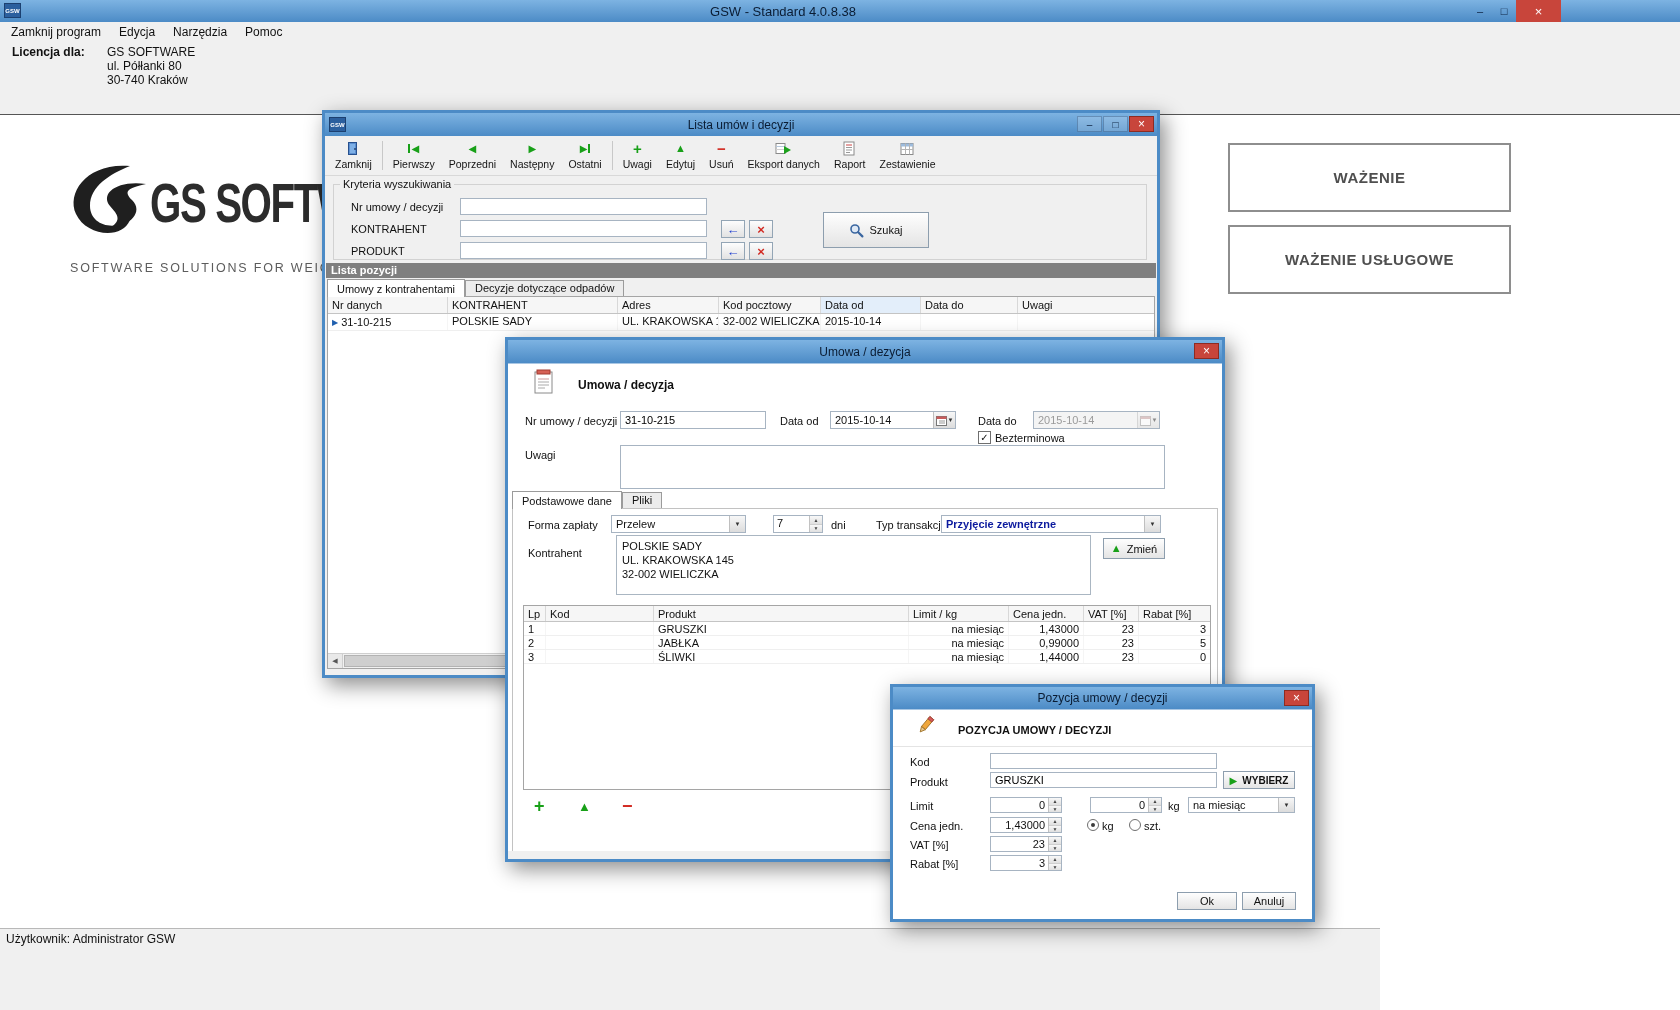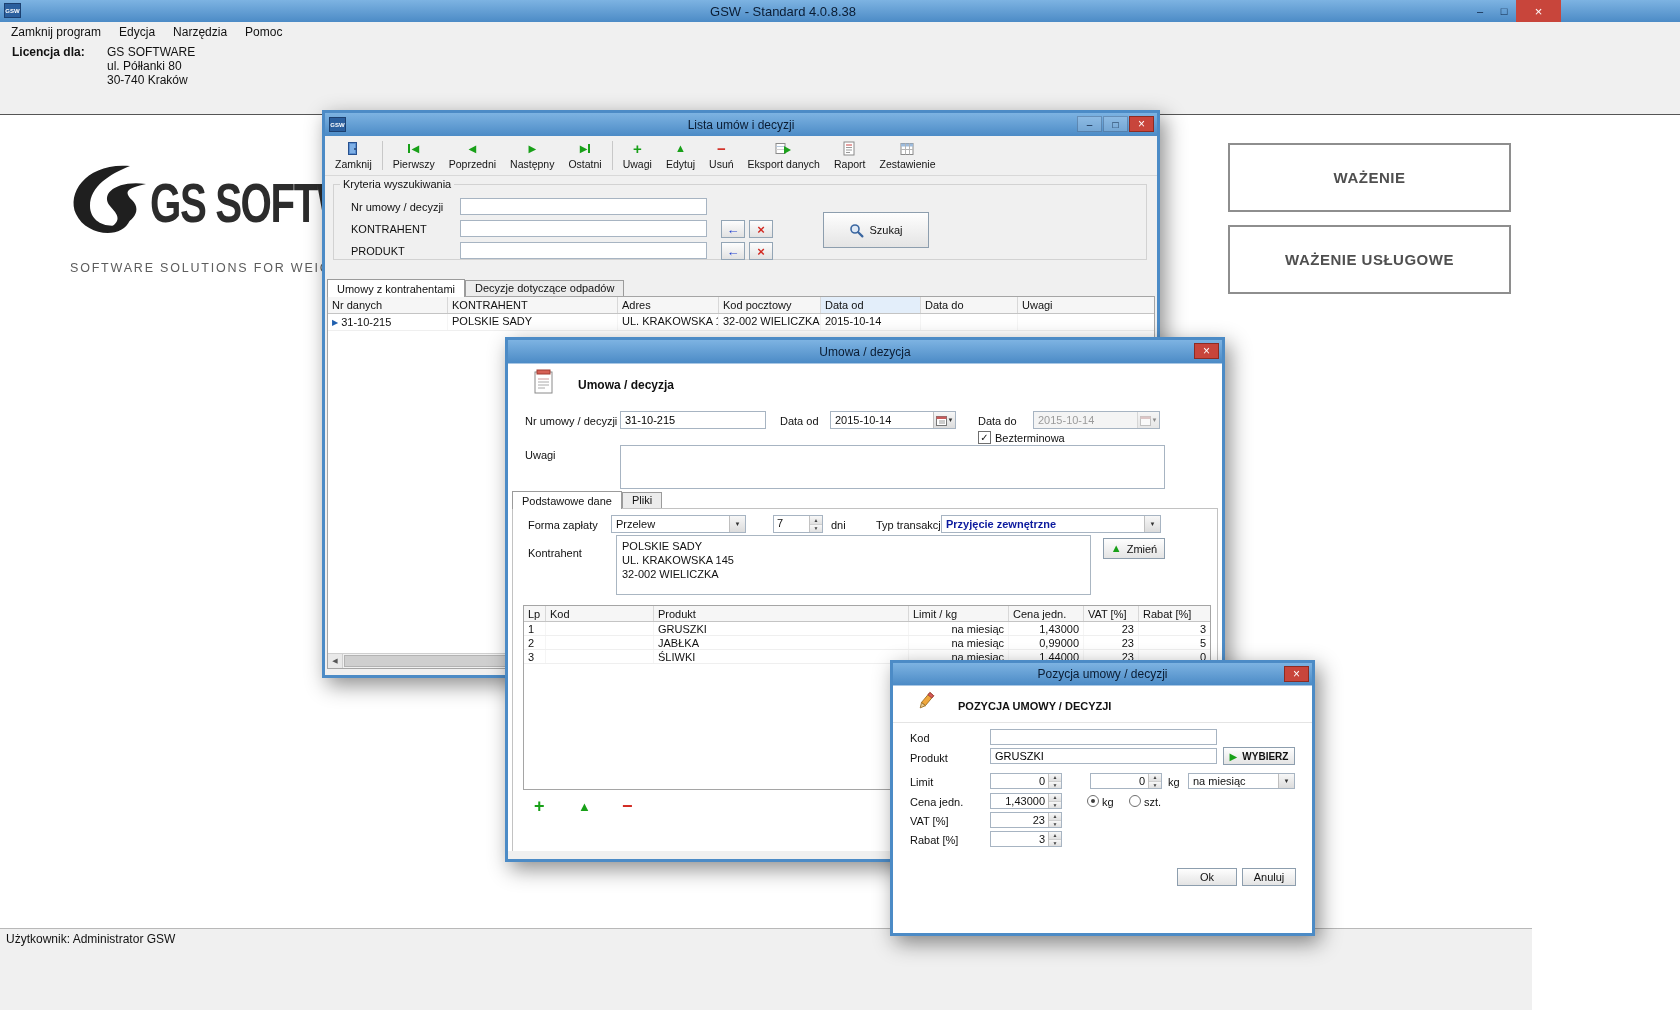--- a/index.html
+++ b/index.html
@@ -17,21 +17,21 @@
 #top-strip{position:absolute;left:0;top:22px;width:1680px;height:93px;background:#f0f0f0}
 #menubar{position:absolute;left:0;top:22px;width:1680px;height:19px;display:flex;align-items:center;padding-left:2px}
 .mitem{padding:2px 9px;font-size:12px;color:#111}
 #license-label{position:absolute;left:12px;top:45px;font-size:12px;font-weight:bold}
 #license-lines{position:absolute;left:107px;top:45px;font-size:12px;line-height:14px}
 #divider{position:absolute;left:0;top:114px;width:1680px;height:1px;background:#555}
 #logo-mark{position:absolute;left:60px;top:158px}
 #wordmark{position:absolute;left:150px;top:170px;font-size:56px;font-weight:bold;letter-spacing:-2px;color:#2c2c2c;transform:scaleX(.72);transform-origin:left top;white-space:nowrap}
 #tagline{position:absolute;left:70px;top:261px;font-size:12.5px;letter-spacing:1.8px;color:#5c5c5c;white-space:nowrap}
 .bigbtn{position:absolute;left:1228px;width:283px;height:69px;background:#fff;border:2px solid #8e8e8e;display:flex;align-items:center;justify-content:center;font-size:15px;font-weight:bold;letter-spacing:.5px;color:#4f4f4f}
-#statusbar{position:absolute;left:0;top:928px;width:1532px;height:82px;background:#f0f0f0;border-top:1px solid #b8b8b8;font-size:12px}
+#statusbar{position:absolute;left:0;top:928px;width:1380px;height:82px;background:#f0f0f0;border-top:1px solid #b8b8b8;font-size:12px}
 #statusbar span{display:block;padding:3px 6px}
 
 
 .win{position:absolute;background:#f0f0f0;border:3px solid var(--window-border,#4c8bc6);box-shadow:5px 7px 20px rgba(0,0,0,.45)}
 .tbar{position:relative;height:23px;background:linear-gradient(var(--titlebar-light,#7db3e2),var(--titlebar-blue,#4c8bc6))}
 .tbar .appico{position:absolute;left:4px;top:4px}
 .ttitle{position:absolute;left:0;right:0;top:0;bottom:0;display:flex;align-items:center;justify-content:center;font-size:12px;color:#0a1c33}
 .tbtns{position:absolute;right:3px;top:3px;display:flex;gap:1px;z-index:2}
 .cbtn{width:25px;height:16px;display:flex;align-items:center;justify-content:center;font-size:10px;color:#0d2342;background:rgba(255,255,255,.18);border:1px solid rgba(30,60,100,.35)}
 .cbtn.red{background:var(--close-red,#c8453b);border-color:#8d2b22;color:#fff;font-size:12px}
@@ -268,20 +268,21 @@
         </span>
       <div class="pbtn" style="left:489px;top:22px;width:106px;height:36px">
         <svg width="15" height="15" viewBox="0 0 15 15">
             <circle cx="6" cy="6" r="4" fill="#dfe9f5" stroke="#3a66a0" stroke-width="1.6"></circle>
             <line x1="9.2" y1="9.2" x2="13.4" y2="13.4" stroke="#3a66a0" stroke-width="2.2" stroke-linecap="round"></line>
           </svg>
         <span>Szukaj</span>
       </div>
     </fieldset>
 
+    <div id="lcaption">Lista pozycji</div>
 
     <div class="tabs" style="left:2px;top:143px">
       <span class="tab on">Umowy z kontrahentami</span>
       <span class="tab">Decyzje dotyczące odpadów</span>
     </div>
 
     <div class="gridbox" style="left:2px;top:160px;right:2px;bottom:6px">
       <div class="ghead" style="height:17px">
         <span class="gh" style="width:120px">Nr danych</span>
         <span class="gh" style="width:170px">KONTRAHENT</span>
@@ -450,21 +451,21 @@
 
       <span class="act g-green" style="left:21px;top:288px;font-size:18px">+</span>
       <span class="act g-green" style="left:65px;top:291px;font-size:13px">▲</span>
       <span class="act g-red" style="left:109px;top:288px;font-size:18px">−</span>
     </div>
 
     <div style="position:absolute;left:0;right:0;bottom:0;height:8px;background:#f0f0f0"></div>
   </div>
 </div>
 
-<div class="win" style="left:890px;top:660px;width:425px;height:276px;z-index:30">
+<div class="win" style="left:890px;top:684px;width:425px;height:238px;z-index:30">
   <div class="tbar" style="height:22px">
     <span class="ttitle">Pozycja umowy / decyzji</span>
     <span class="tbtns">
       <span class="cbtn red">×</span>
     </span>
   </div>
   <div class="wcontent" style="top:22px;background:#fff;border-top:1px solid #a9c7e4">
 
     <svg style="position:absolute;left:22px;top:4px" width="22" height="22" viewBox="0 0 22 22">
       <g transform="rotate(40 11 11)">

